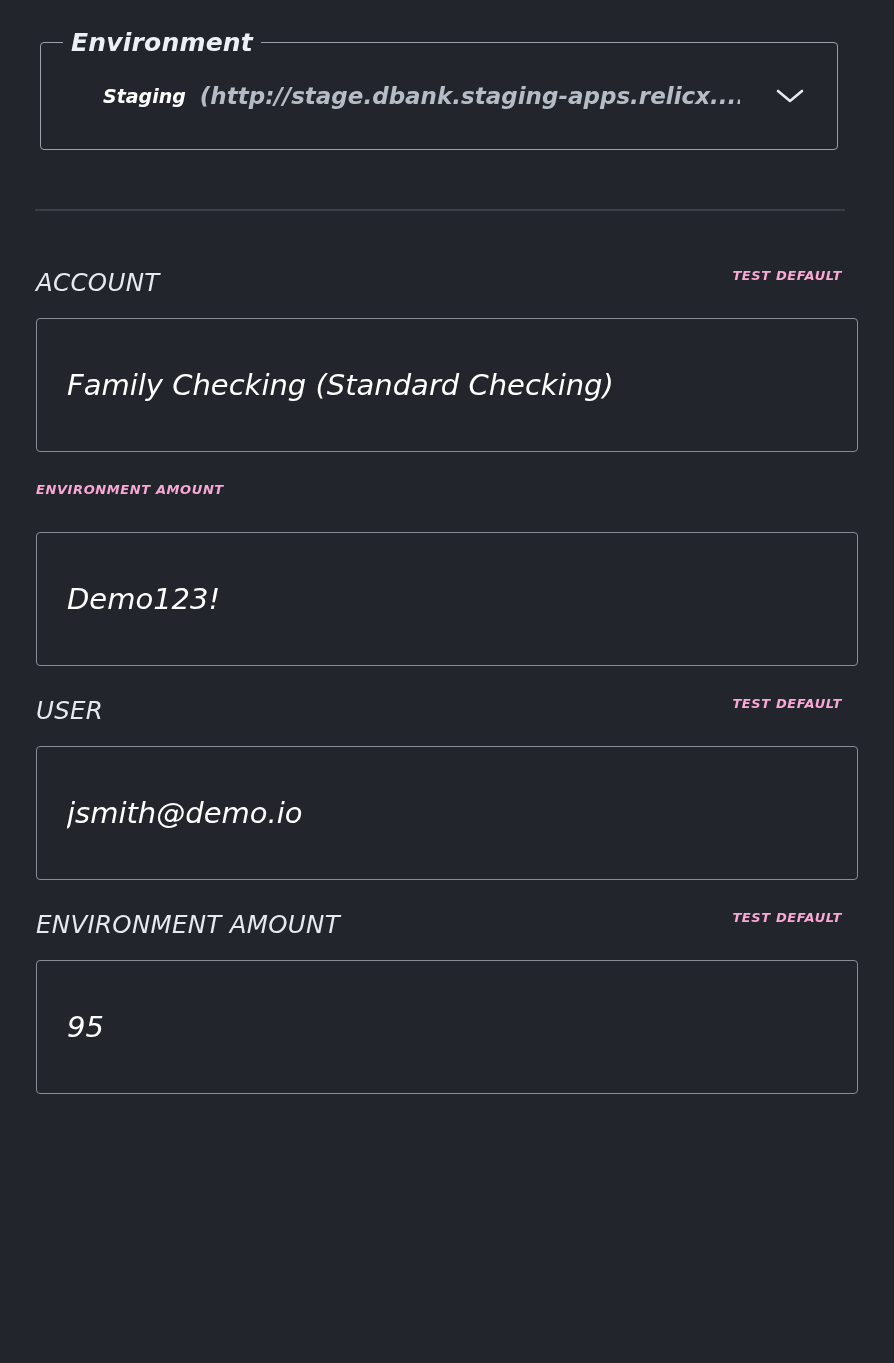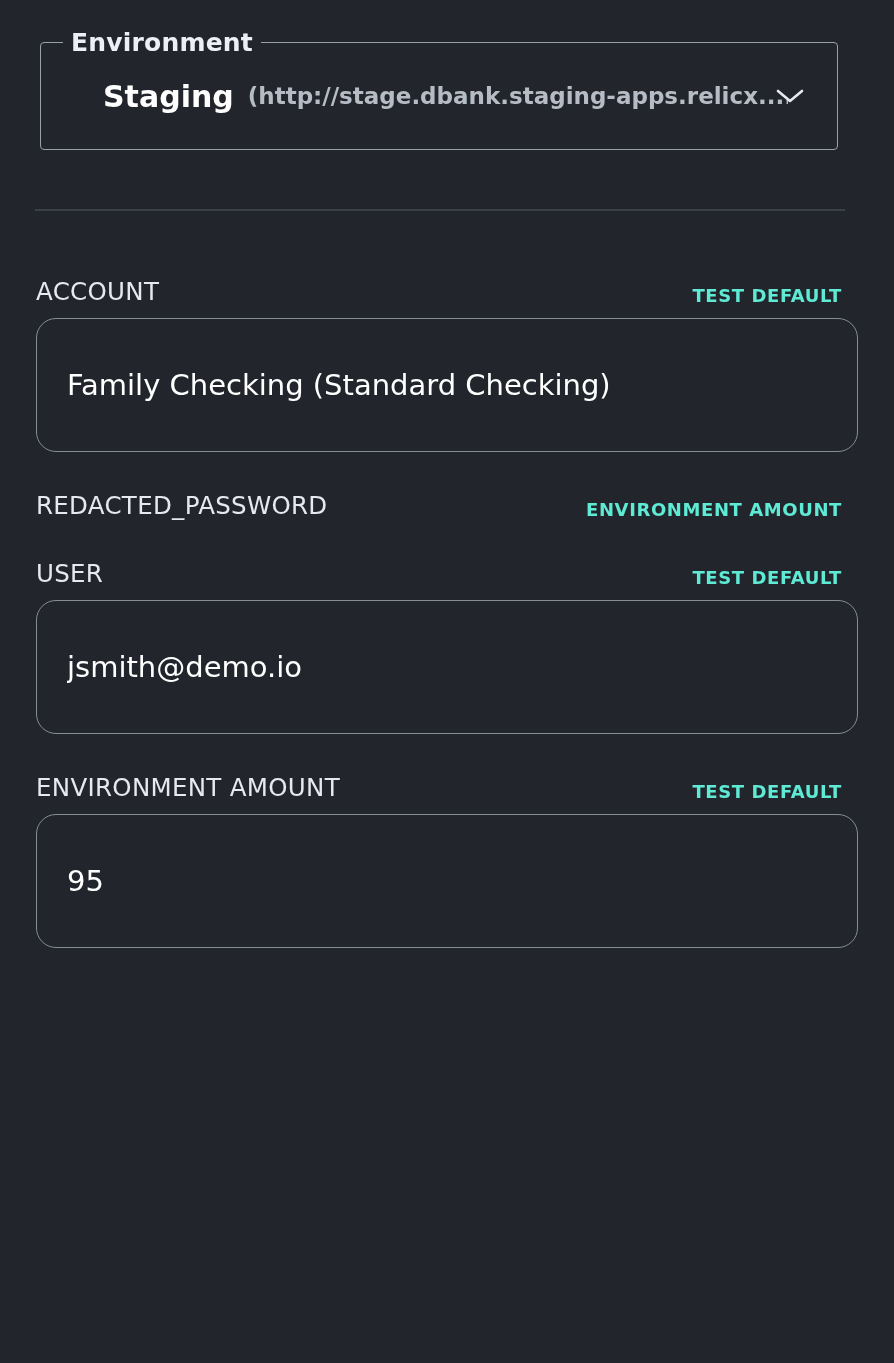--- a/index.html
+++ b/index.html
@@ -12,20 +12,21 @@
     overflow: hidden;
     font-family: "DejaVu Sans", "Liberation Sans", sans-serif;
   }
 
   .page {
     width: 894px;
     height: 1363px;
     background: #22262c;
     position: relative;
     padding: 0;
+    font-style: italic;
   }
 
   
   .env-fieldset {
     position: absolute;
     left: 40px;
     top: 28px;
     width: 798px;
     height: 122px;
     border: 1.6px solid #9aa1ab;
@@ -43,21 +44,21 @@
   }
   .env-row {
     display: flex;
     align-items: center;
     height: 78px;
     padding: 0 26px 0 62px;
     position: relative;
   }
   .env-name {
     color: #ffffff;
-    font-size: 30px;
+    font-size: 19px;
     font-weight: 700;
     white-space: nowrap;
   }
   .env-url {
     color: #b6bcc5;
     font-size: 23px;
     font-weight: 700;
     margin-left: 14px;
     white-space: nowrap;
     overflow: hidden;
@@ -93,44 +94,44 @@
     top: 268px;
     width: 894px;
   }
   .field {
     position: relative;
     margin-bottom: 30px;
     padding: 0 36px;
   }
   .field-header {
     display: flex;
-    align-items: flex-end;
+    align-items: flex-start;
     justify-content: space-between;
     height: 38px;
     padding: 0 16px 0 0;
   }
   .field-label {
     color: #e6e9ee;
     font-size: 24.5px;
     font-weight: 400;
     letter-spacing: 0.3px;
     white-space: nowrap;
   }
   .field-badge {
-    color: #5eead4;
-    font-size: 18px;
+    color: #f9a8d4;
+    font-size: 13px;
     font-weight: 700;
     letter-spacing: 0.6px;
     white-space: nowrap;
   }
   .field-input {
     margin-top: 12px;
     height: 134px;
     border: 1.6px solid #868d97;
-    border-radius: 20px;
+    border-radius: 4px;
     background: #22262c;
     display: flex;
     align-items: center;
     padding: 0 30px;
   }
   .field-value {
     color: #ffffff;
     font-size: 29px;
     font-weight: 400;
     white-space: nowrap;
@@ -164,22 +165,24 @@
         <span class="field-label">ACCOUNT</span>
         <span class="field-badge">TEST DEFAULT</span>
       </div>
       <div class="field-input">
         <span class="field-value">Family Checking (Standard Checking)</span>
       </div>
     </div>
 
     <div class="field">
       <div class="field-header">
-        <span class="field-label">REDACTED_PASSWORD</span>
         <span class="field-badge">ENVIRONMENT AMOUNT</span>
+      </div>
+      <div class="field-input">
+        <span class="field-value">Demo123!</span>
       </div>
     </div>
 
     <div class="field">
       <div class="field-header">
         <span class="field-label">USER</span>
         <span class="field-badge">TEST DEFAULT</span>
       </div>
       <div class="field-input">
         <span class="field-value">jsmith@demo.io</span>

